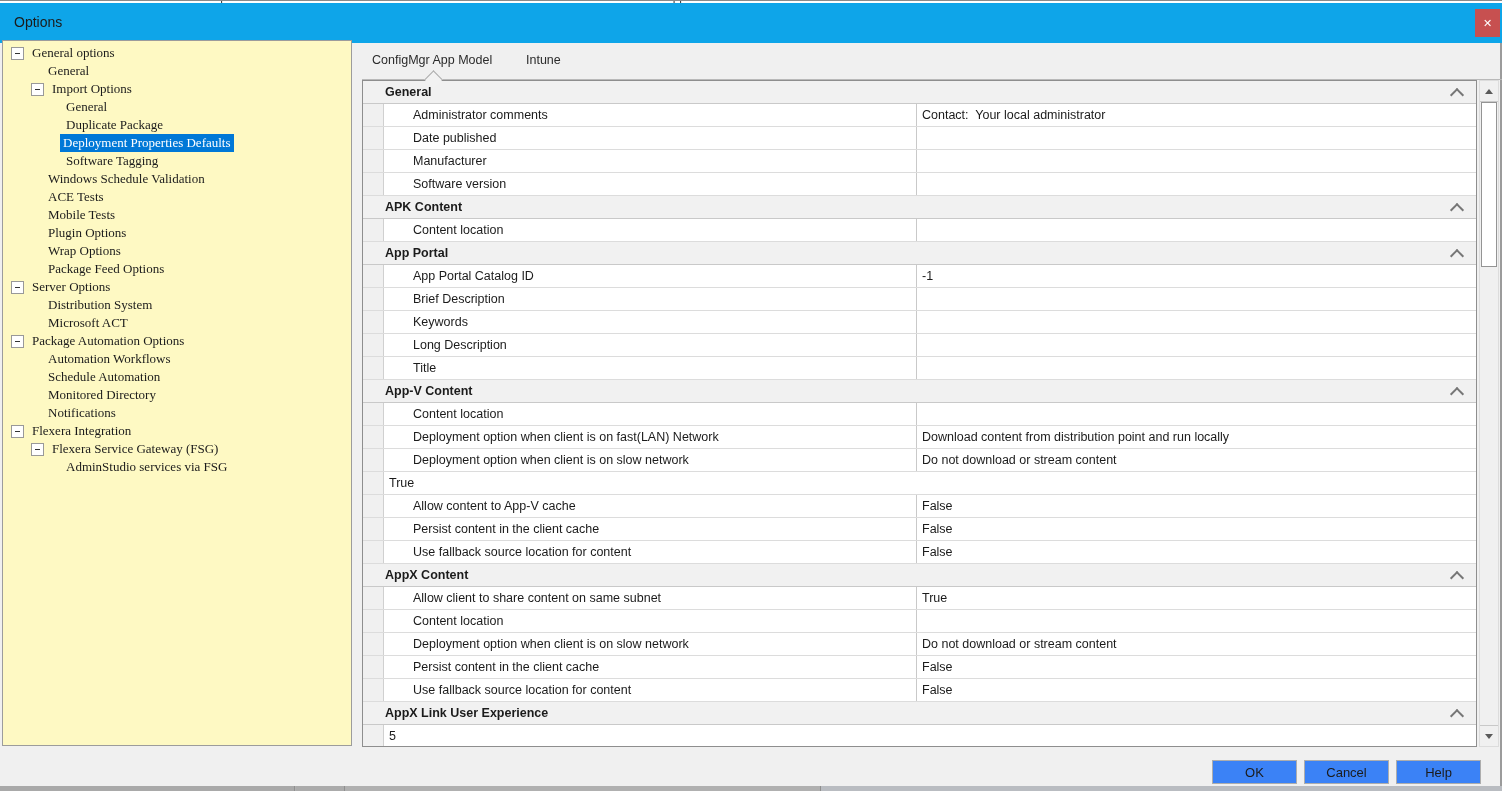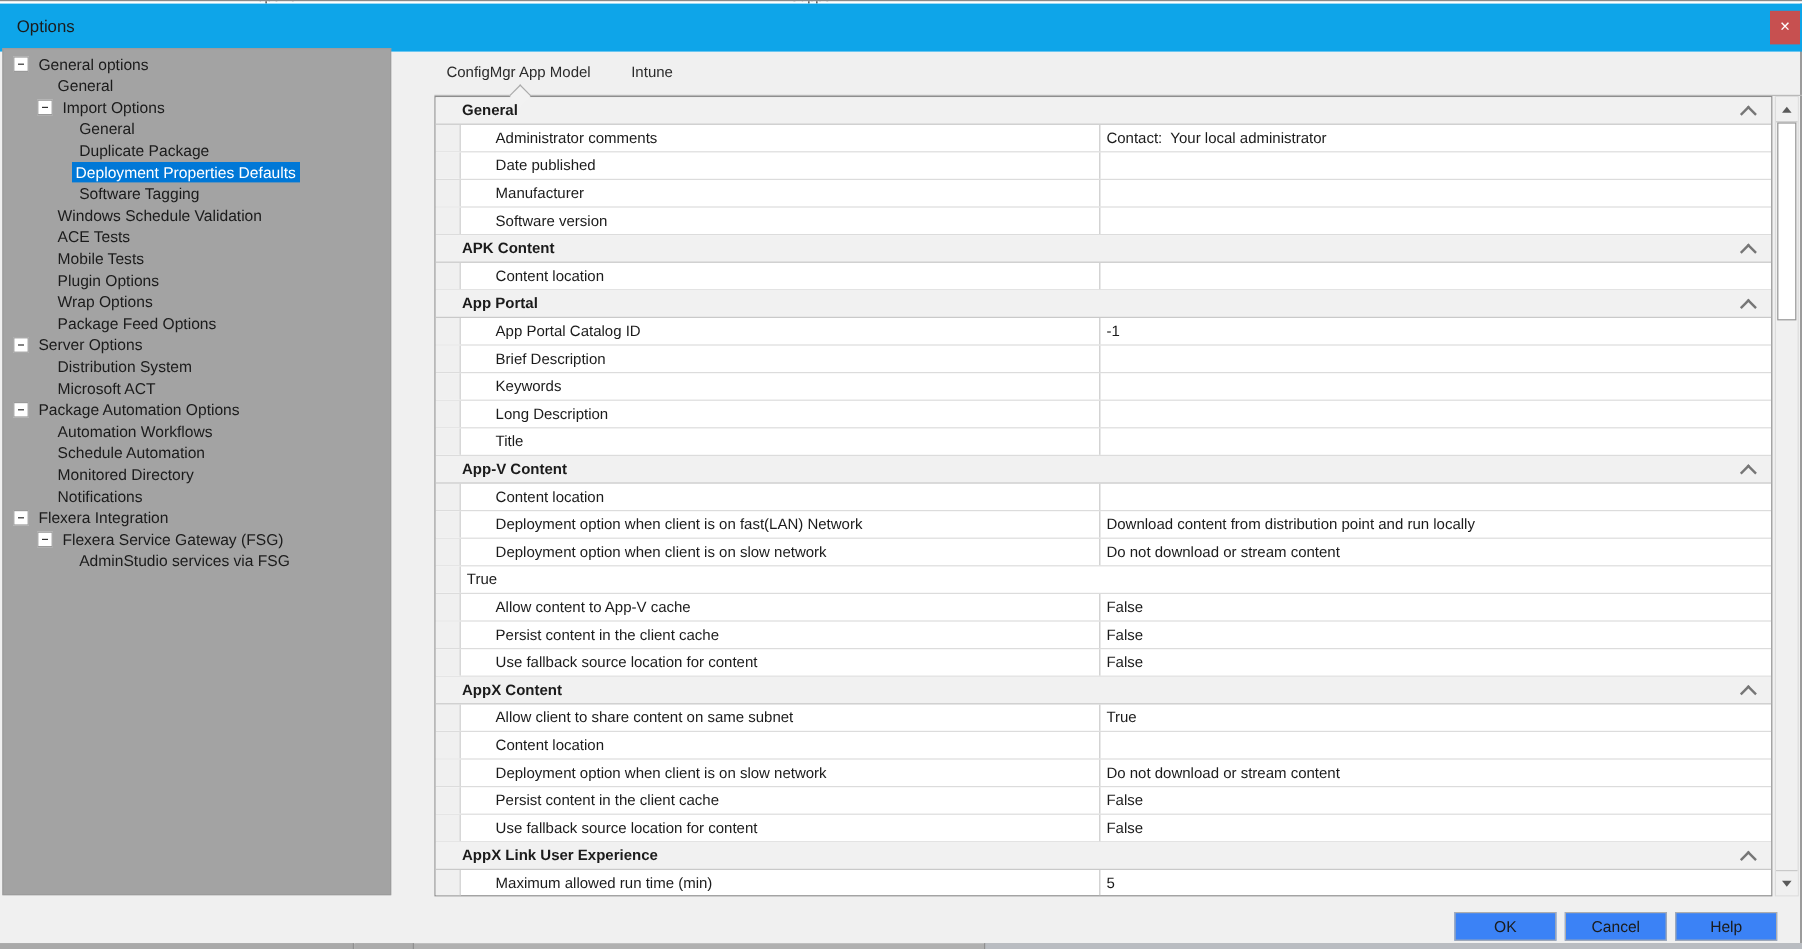--- a/index.html
+++ b/index.html
@@ -11,22 +11,22 @@
   .peek-frag{position:absolute;top:-11px;font-size:12px;color:#3a3a3a;}
   
   .titlebar{position:absolute;left:0;top:3px;width:1502px;height:40px;background:#0ea5e9;}
   .dlg-title{position:absolute;left:14px;top:11px;font-size:14px;color:#1b1b1b;}
   .close-btn{position:absolute;left:1475px;top:9px;width:25px;height:28px;background:#c75050;
              display:flex;align-items:center;justify-content:center;cursor:default;}
   .close-btn span{color:#fff;font-size:11px;line-height:1;}
   .content-bg{position:absolute;left:0;top:43px;width:1502px;height:743px;background:#f0f0f0;}
   .edge-right{position:absolute;right:0;top:0;width:2px;height:786px;background:#9b9b9b;}
   
-  .tree{position:absolute;left:2px;top:40px;width:324px;height:706px;background:#a3a3a3;
-        border:1px solid #9c9c9c;box-sizing:border-box;padding-top:3px;overflow:hidden;}
+  .tree{position:absolute;left:2px;top:40px;width:350px;height:706px;background:#fef9c3;
+        border:1px solid #9c9c9c;box-sizing:border-box;padding-top:3px;overflow:hidden;font-family:Liberation Serif, serif;}
   .tree-item{height:18px;display:flex;align-items:center;font-size:13px;white-space:nowrap;}
   .tree-item.lv0{padding-left:8px;}
   .tree-item.lv1{padding-left:42px;}
   .tree-item.lv1.has-exp{padding-left:28px;}
   .tree-item.lv2{padding-left:60px;}
   .expander{width:11px;height:11px;border:1px solid #999;background:#fff;flex:none;
             margin-right:5px;display:inline-flex;align-items:center;justify-content:center;}
   .expander::after{content:"";width:5px;height:1px;background:#333;}
   .tree-label{padding:1px 3px;}
   .tree-item.selected .tree-label{background:var(--sel,#0078d7);color:#fff;margin-left:-3px;}
@@ -326,21 +326,20 @@
     <div class="gutter"></div>
     <div class="plabel">Use fallback source location for content</div>
     <div class="pvalue">False</div>
   </div>
       <div class="row header">
     <div class="hlabel">AppX Link User Experience</div>
     <div class="chev"></div>
   </div>
       <div class="row prop">
     <div class="gutter"></div>
-    <div class="plabel">Maximum allowed run time (min)</div>
     <div class="pvalue">5</div>
   </div>
     </div>
 
   <div class="vscroll">
     <div class="sbtn up">
       <span class="tri-up"></span>
     </div>
     <div class="thumb"></div>
     <div class="sbtn down">

